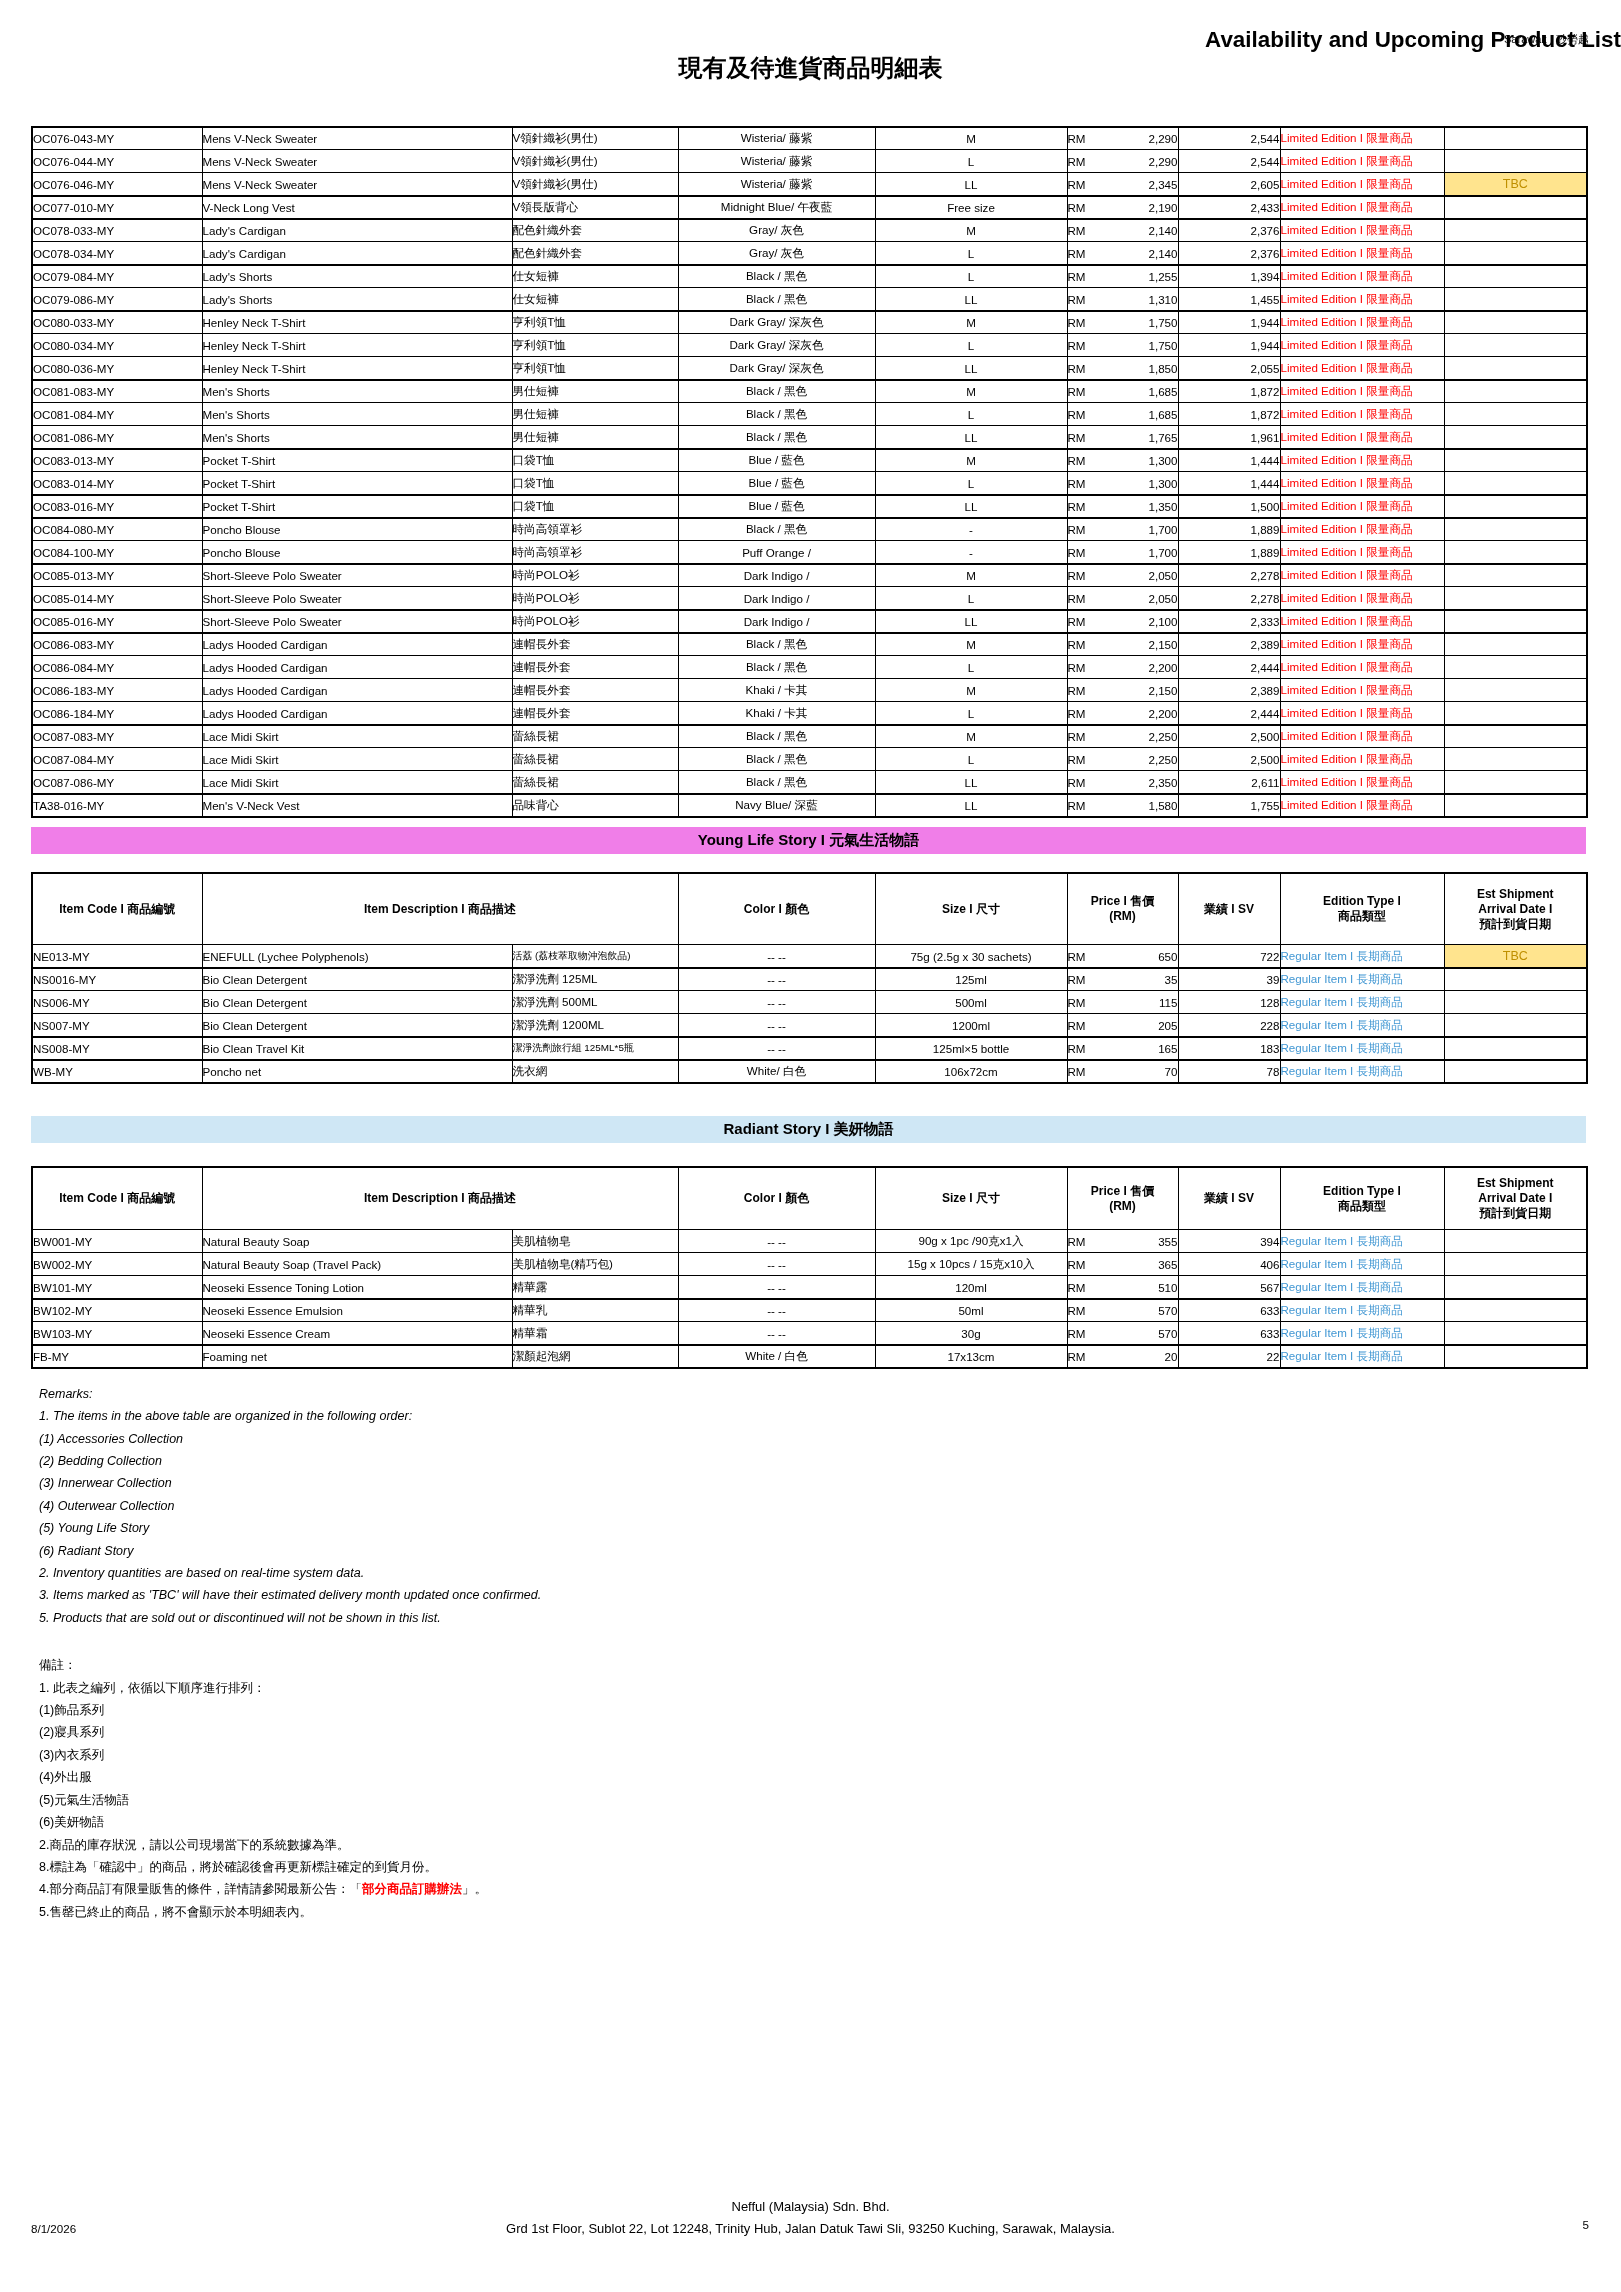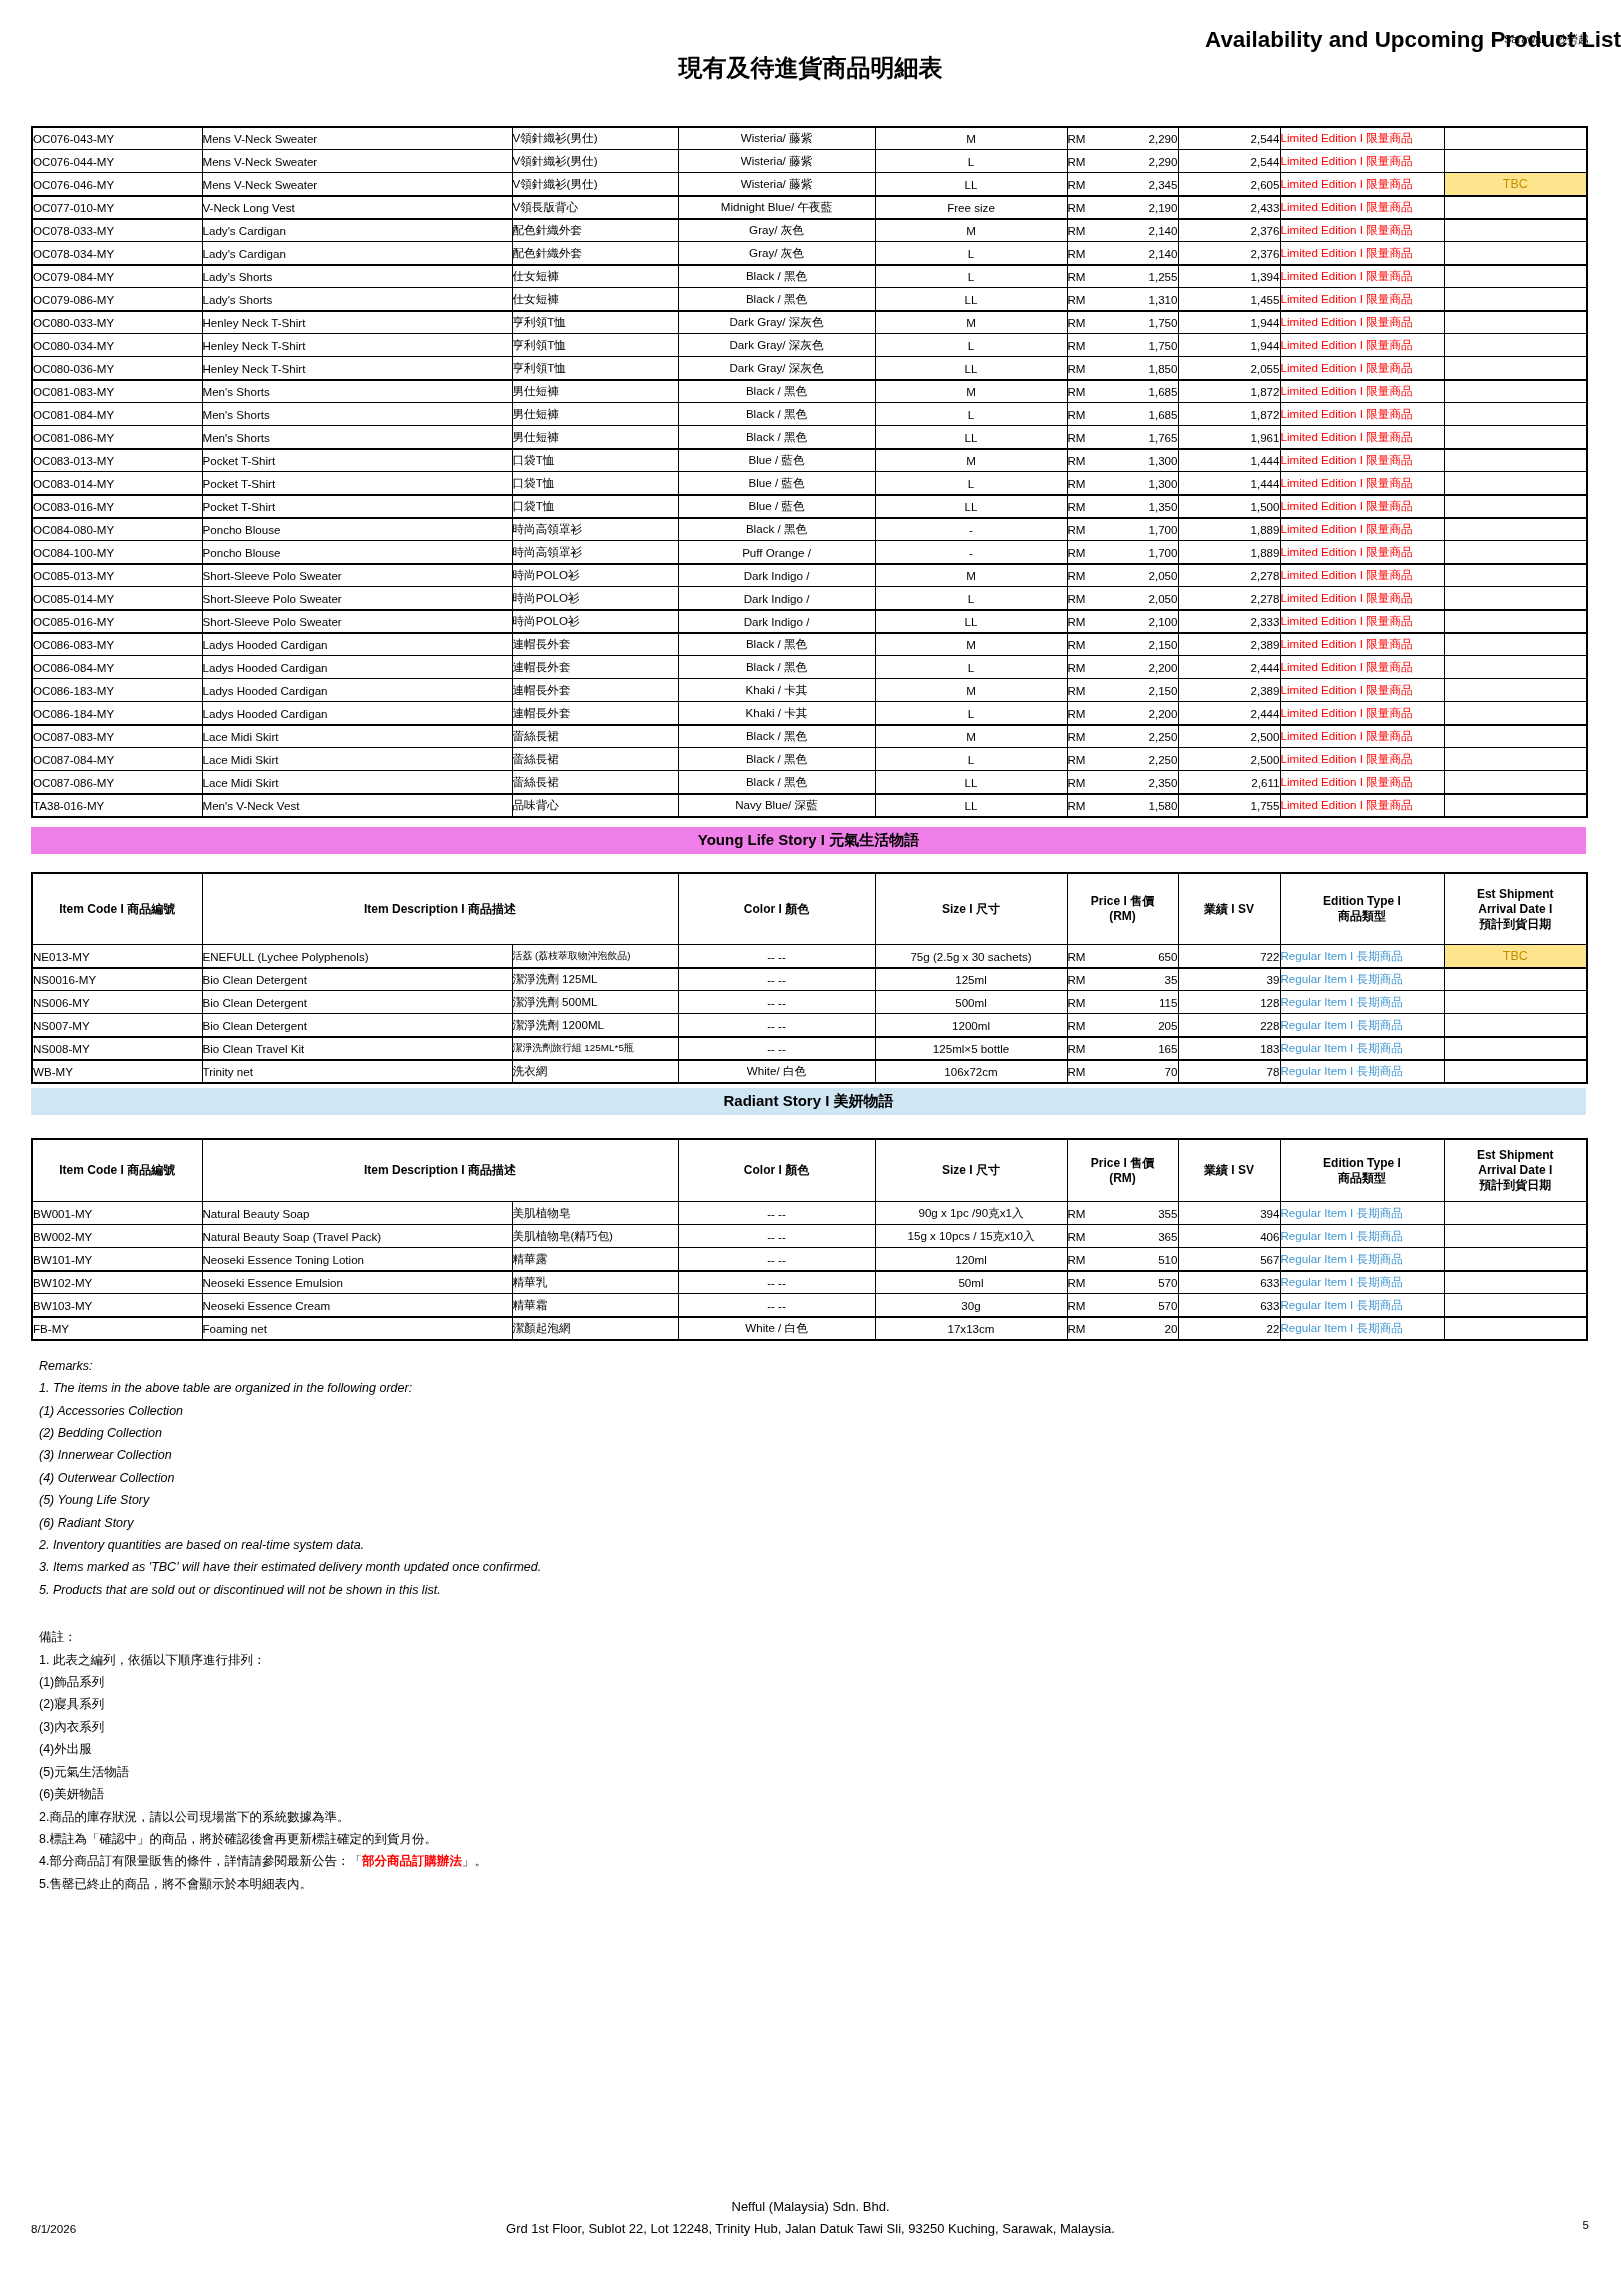--- a/index.html
+++ b/index.html
@@ -41,21 +41,21 @@
   .ed-limited { color: var(--red, #FF0000); }
   .ed-regular { color: var(--blue, #4197D3); }
   td.c-est.tbc { background: var(--tbc-bg, #FFE48E); color: var(--tbc-text, #BF8F00); font-size: 12.5px; }
 
   .banner {
     margin-left: 31px; width: 1555px; height: 27px;
     display: flex; align-items: center; justify-content: center;
     font-size: 15px; font-weight: bold;
   }
   #banner-young { background: var(--pink, #F07EE8); margin-top: 9px; }
-  #banner-radiant { background: var(--lightblue, #CFE7F5); margin-top: 4px; }
+  #banner-radiant { background: var(--lightblue, #CFE7F5); margin-top: 32px; }
 
   #table-main { margin-top: 45px; }
   #table-young { margin-top: 18px; }
   #table-radiant { margin-top: 23px; }
   #table-young tr.hdr, #table-young tr.hdr th { height: 72px; }
   #table-radiant tr.hdr, #table-radiant tr.hdr th { height: 63px; }
 
   .remarks { margin-left: 39px; font-size: 12.5px; line-height: 22.4px; }
   .remarks-en { margin-top: 14px; font-style: italic; }
   .remarks-zh { margin-top: 25px; }
@@ -683,21 +683,21 @@
               <span>RM</span>
               <span>165</span>
             </div>
           </td>
           <td class="c-sv">183</td>
           <td class="c-ed ed-regular">Regular Item I 長期商品</td>
           <td class="c-est"></td>
         </tr>
         <tr class="thick">
           <td class="c-code">WB-MY</td>
-          <td class="c-desc-en">Trinity net</td>
+          <td class="c-desc-en">Poncho net</td>
           <td class="c-desc-zh">洗衣網</td>
           <td class="c-color">White/ 白色</td>
           <td class="c-size">106x72cm</td>
           <td class="c-price">
             <div class="price-wrap">
               <span>RM</span>
               <span>70</span>
             </div>
           </td>
           <td class="c-sv">78</td>

